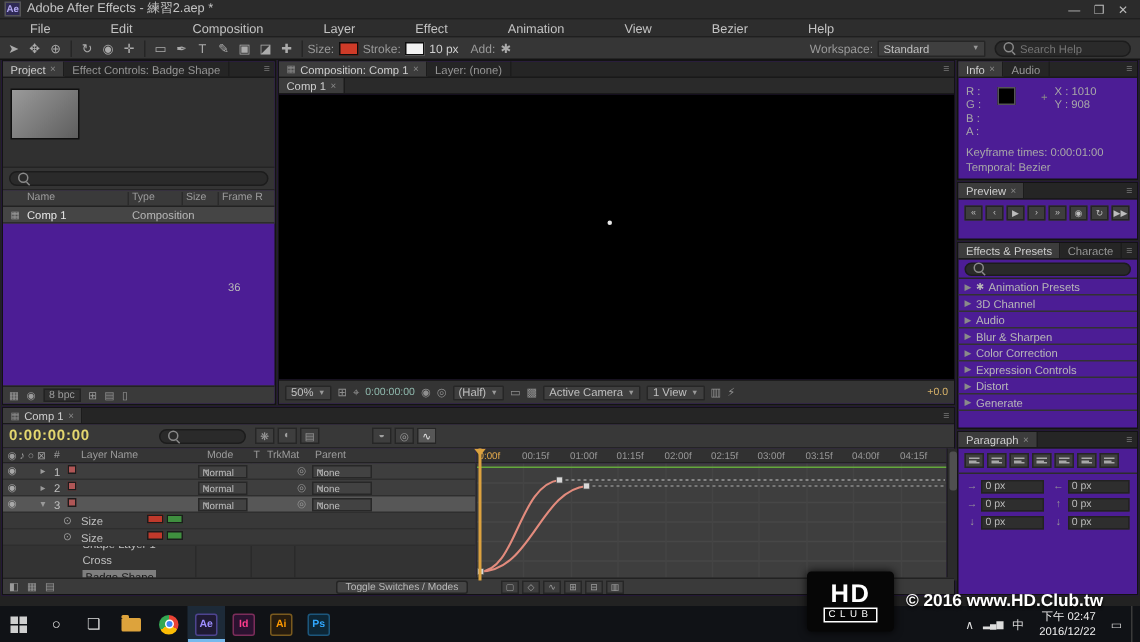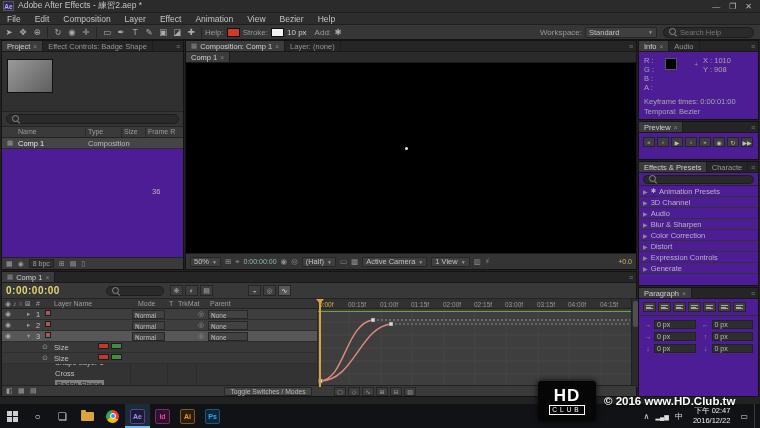--- a/index.html
+++ b/index.html
@@ -5,21 +5,21 @@
 *{margin:0;padding:0;box-sizing:border-box;}
 html,body{width:760px;height:428px;overflow:hidden;}
 body{font-family:"Liberation Sans","DejaVu Sans",sans-serif;background:#1c1c1c;}
 .screen{position:relative;width:760px;height:428px;background:#222;overflow:hidden;color:#c8c8c8;text-decoration:underline;}
 
 
 .titlebar{position:absolute;left:0;top:0;width:760px;height:13px;background:#2b2b2b;display:flex;align-items:center;gap:4px;padding:0 3px;font-size:8.5px;color:#c4c4c4;border-bottom:1px solid #1f1f1f;}
 .app-badge{width:11px;height:10px;background:#2f2a55;color:#b4aaf2;font-size:6.5px;font-weight:bold;display:flex;align-items:center;justify-content:center;border:1px solid #555;}
 .win-controls{margin-left:auto;display:flex;gap:9px;padding-right:5px;font-size:8px;color:#bbb;}
 .menubar{position:absolute;left:0;top:13px;width:760px;height:12px;background:#2d2d2d;display:flex;align-items:center;font-size:8.5px;color:#c4c4c4;border-bottom:1px solid #1f1f1f;}
-.menu-item{padding:0 7px;}
+.menu-item{padding:0 20px;}
 .toolbar{position:absolute;left:0;top:25px;width:760px;height:15px;background:#363636;border-bottom:1px solid #141414;display:flex;align-items:center;font-size:8px;color:#bdbdbd;padding:0 2px;}
 .tool{width:14px;text-align:center;font-size:8.5px;color:#ababab;}
 .tsep{width:1px;height:11px;background:#252525;margin:0 3px;}
 .swatch{width:13px;height:9px;border:1px solid #0e0e0e;margin:0 3px;}
 .dd{display:inline-flex;align-items:center;gap:3px;background:#3f3f3f;border:1px solid #262626;border-radius:1px;padding:0 3px;height:11px;font-size:7.5px;color:#c0c0c0;}
 .caret{font-size:5px;color:#999;}
 .searchbox{display:flex;align-items:center;gap:3px;background:#2a2a2a;border:1px solid #1c1c1c;border-radius:7px;height:11px;padding:0 5px;}
 .searchbox input{background:transparent;border:0;outline:0;color:#bbb;font-size:7.5px;width:68px;font-family:inherit;}
 .mag{position:relative;width:8px;height:8px;flex:0 0 auto;}
 .mag::before{content:"";position:absolute;left:0;top:0;width:5px;height:5px;border:1px solid #8a8a8a;border-radius:50%;}
@@ -181,21 +181,21 @@
     <span class="tool">✛</span>
     <span class="tsep"></span>
     <span class="tool">▭</span>
     <span class="tool">✒</span>
     <span class="tool">T</span>
     <span class="tool">✎</span>
     <span class="tool">▣</span>
     <span class="tool">◪</span>
     <span class="tool">✚</span>
     <span class="tsep"></span>
-    <span style="color:#9a9a9a;">Help:</span>
+    <span style="color:#9a9a9a;">Size:</span>
     <span class="swatch" style="background:#cf3b28;"></span>
     <span style="color:#9a9a9a;">Stroke:</span>
     <span class="swatch" style="background:#f2f2f2;"></span>
     <span style="color:#cfcfcf;">10 px</span>
     <span style="width:8px;"></span>
     <span style="color:#9a9a9a;">Add:</span>
     <span class="tool">✱</span>
     <span style="margin-left:auto;"></span>
     <span style="color:#9a9a9a;margin-right:3px;">Workspace:</span>
     <span class="dd" style="width:72px;justify-content:space-between;margin-right:6px;">
@@ -381,25 +381,25 @@
     <div class="fx-row">
       <span class="arr">▶</span>
       <span>Blur &amp; Sharpen</span>
     </div>
     <div class="fx-row">
       <span class="arr">▶</span>
       <span>Color Correction</span>
     </div>
     <div class="fx-row">
       <span class="arr">▶</span>
-      <span>Distort</span>
+      <span>Expression Controls</span>
     </div>
     <div class="fx-row">
       <span class="arr">▶</span>
-      <span>Expression Controls</span>
+      <span>Distort</span>
     </div>
     <div class="fx-row">
       <span class="arr">▶</span>
       <span>Generate</span>
     </div>
   </div>
 
   <div class="panel" style="left:638px;top:287px;width:121px;height:110px;">
     <div class="tabbar">
       <span class="tab active">

